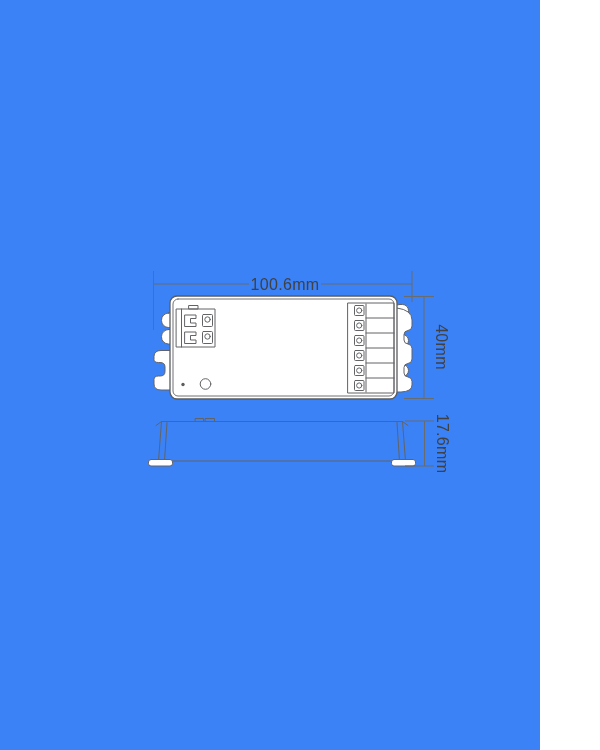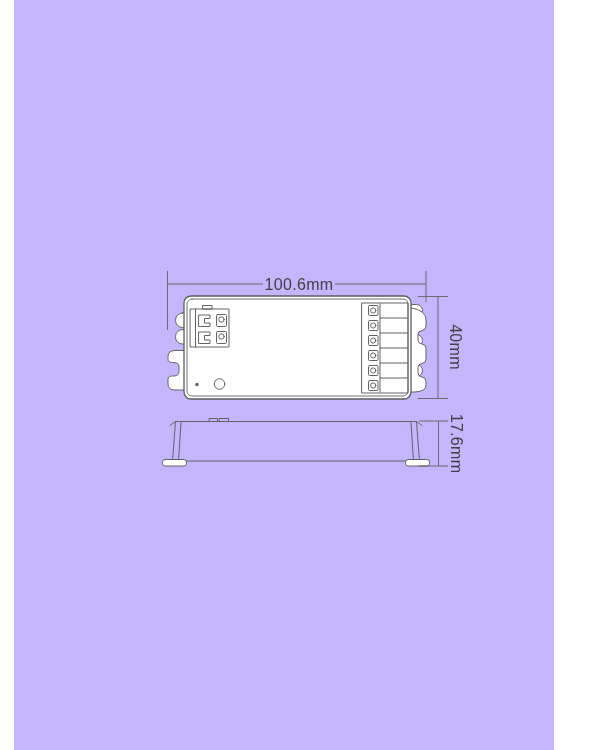--- a/index.html
+++ b/index.html
@@ -5,23 +5,22 @@
   html, body {
     margin: 0;
     padding: 0;
     background: #ffffff;
     font-family: "Liberation Sans", sans-serif;
   }
   .page {
     position: relative;
     width: 540px;
     height: 750px;
-    background: #c4b5fd;
+    background: #3b82f6;
     overflow: hidden;
-    margin-left: 14px;
   }
   svg { display: block; }
   .outline {
     fill: #ffffff;
     stroke: #5b5c5e;
     stroke-width: 1.3;
     stroke-linejoin: round;
     stroke-linecap: round;
   }
   .outline-thin {

